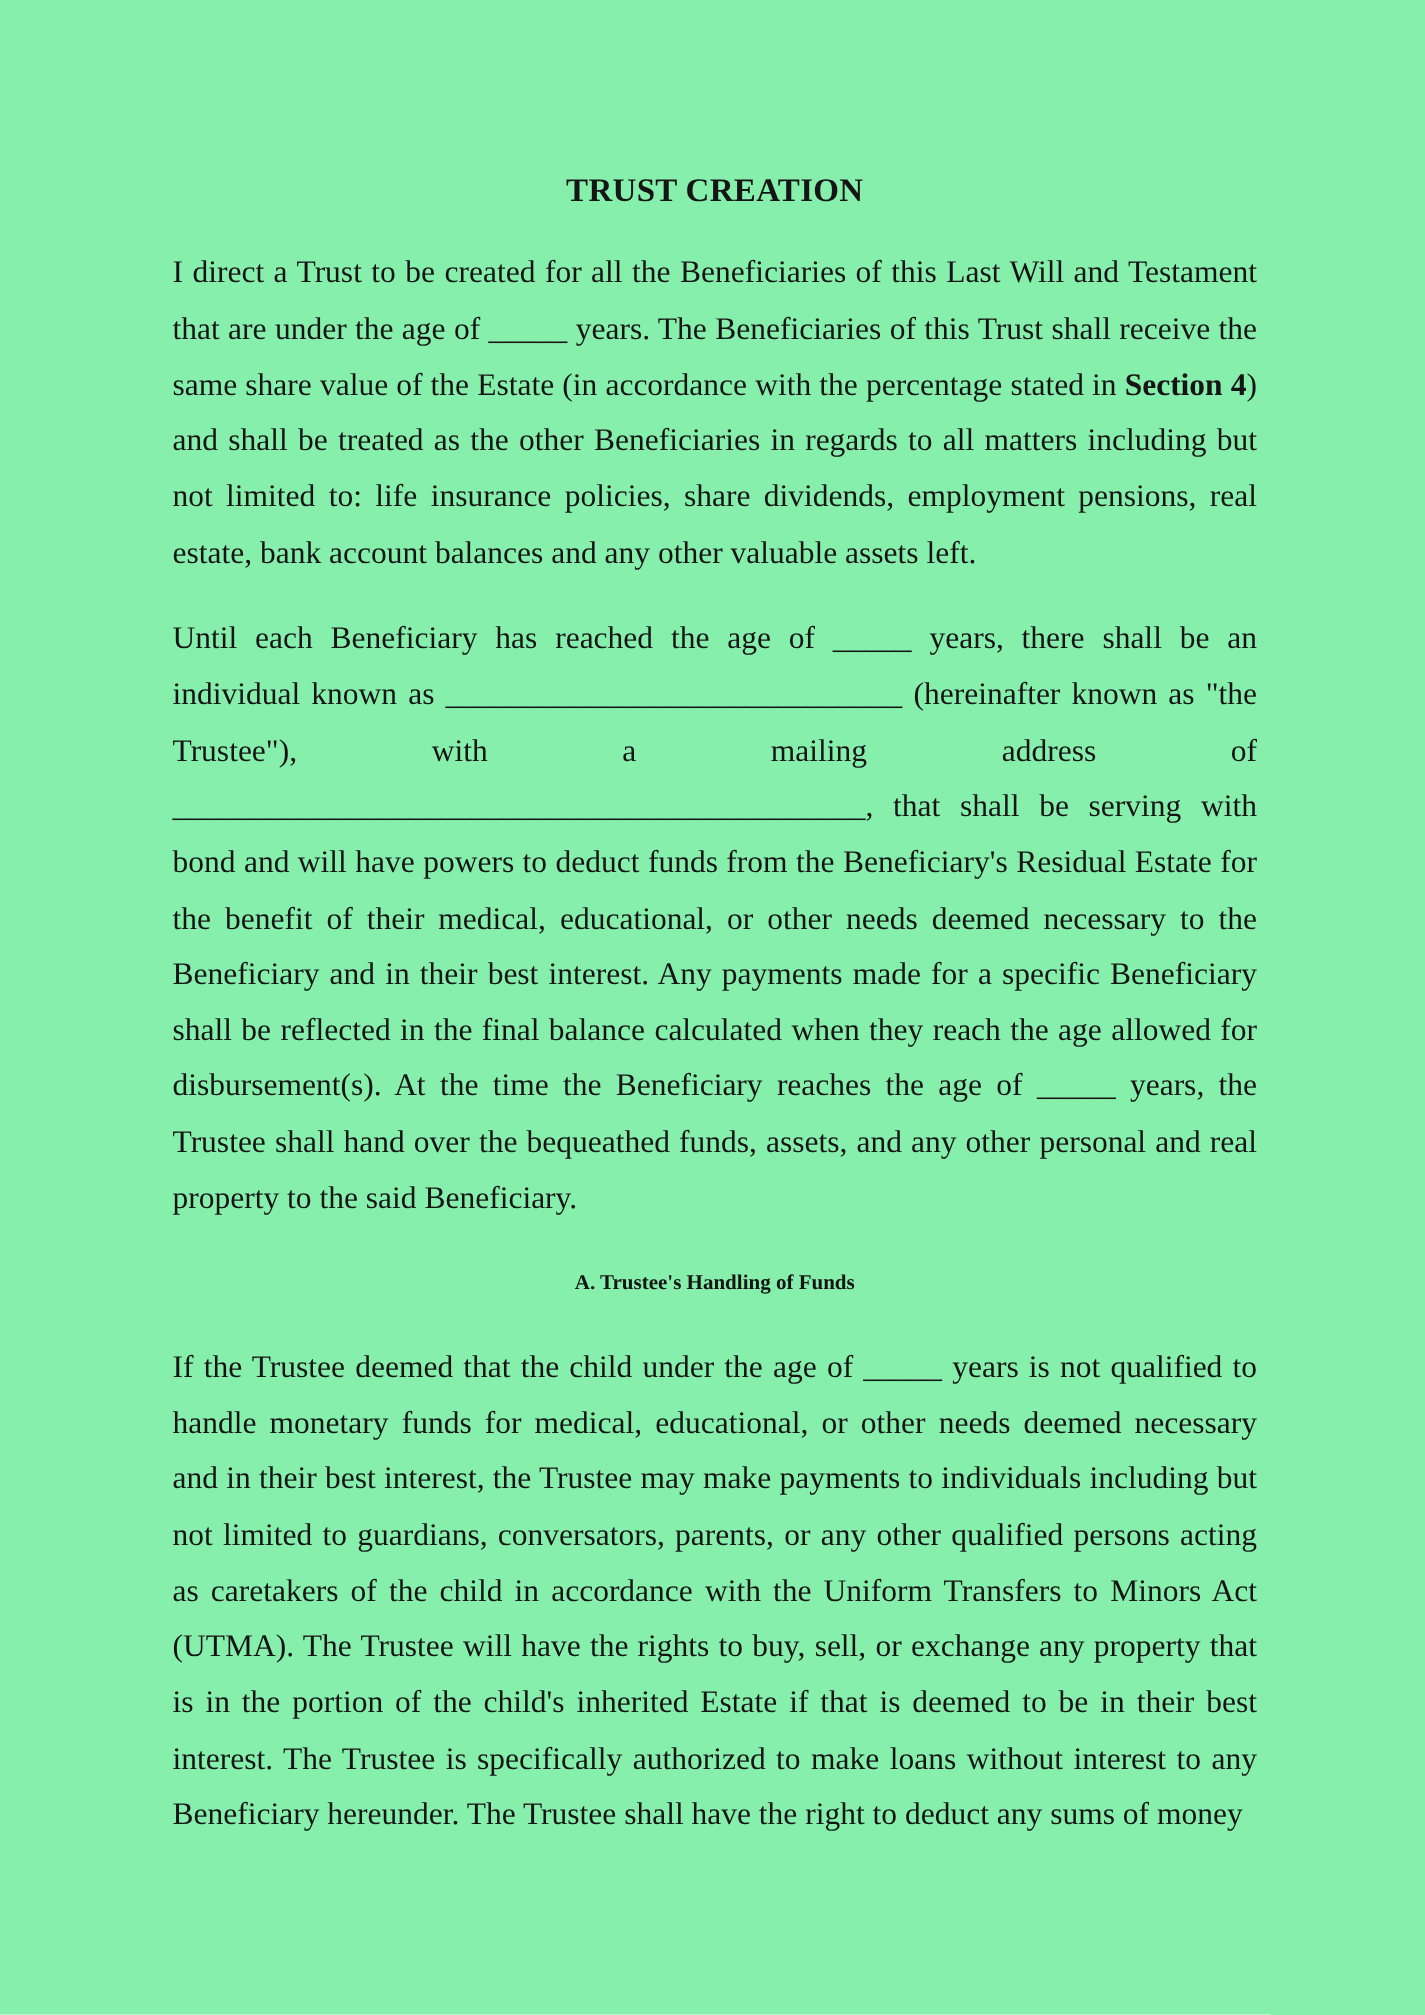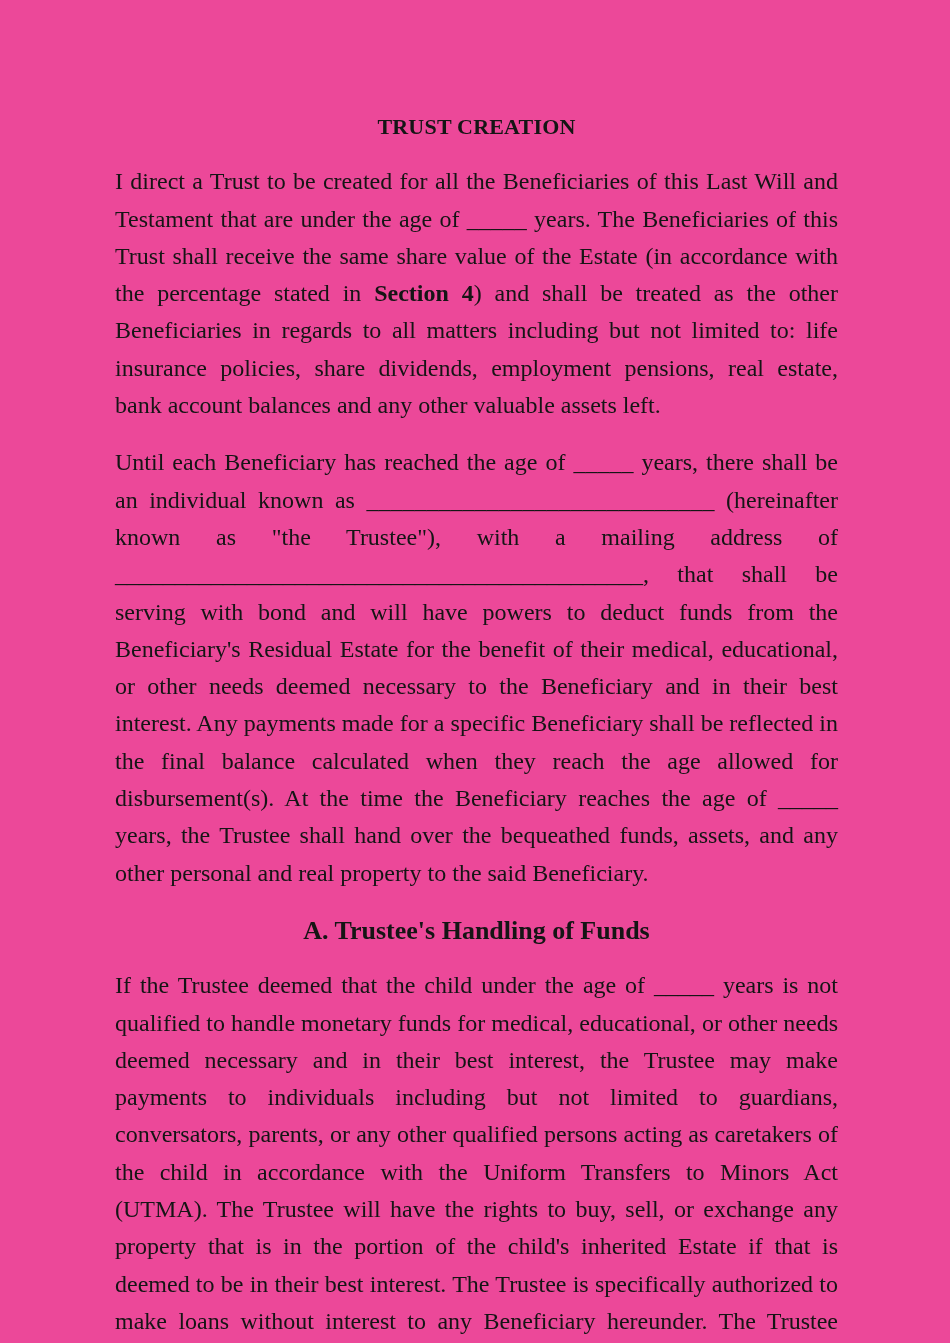--- a/index.html
+++ b/index.html
@@ -12,38 +12,38 @@
     height: 1343px;
     overflow: hidden;
     font-family: "Liberation Serif", "DejaVu Serif", serif;
     color: #151515;
   }
   .page {
     box-sizing: border-box;
     width: 950px;
     height: 1343px;
     padding: 108px 112px 0 115px;
-    background: #ec4899;
+    background: #86efac;
   }
   .doc-title {
     font-size: 22px;
     font-weight: bold;
     text-align: center;
     line-height: 37.3px;
     margin: 0 0 18px 0;
     letter-spacing: 0.2px;
   }
   .doc-paragraph {
-    font-size: 24px;
+    font-size: 21px;
     line-height: 37.3px;
     text-align: justify;
     margin: 0 0 20px 0;
   }
   .section-heading {
-    font-size: 26px;
+    font-size: 14px;
     font-weight: bold;
     text-align: center;
     line-height: 37.3px;
     margin: 17px 0 18px 0;
   }
   .bold-ref {
     font-weight: bold;
   }
   .blank {
     white-space: nowrap;

